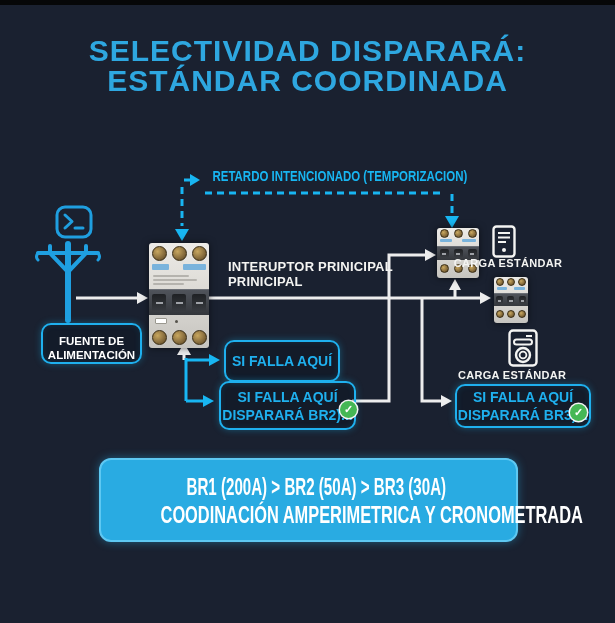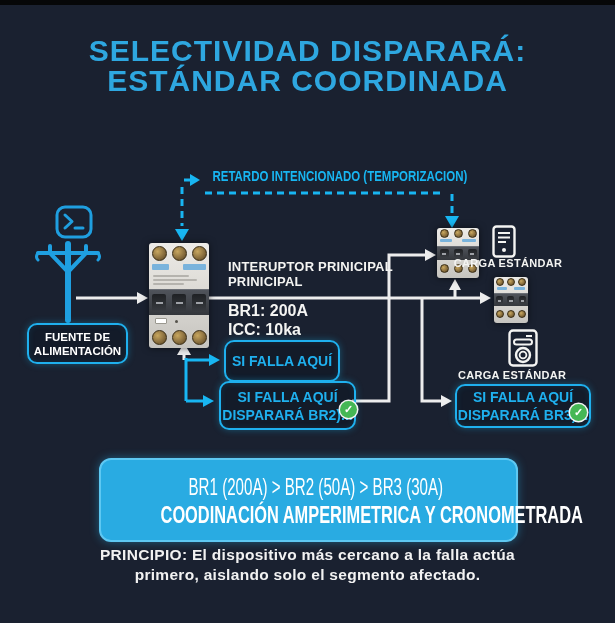--- a/index.html
+++ b/index.html
@@ -64,21 +64,21 @@
   .test-row{display:flex;align-items:center;gap:8px;padding:3px 6px;}
   .slot{width:10px;height:4px;background:#fff;border:1px solid #9a988f;border-radius:1px;}
   .dot{width:3px;height:3px;border-radius:50%;background:#55534c;}
 
   
   .banner{
     background:#29abe2;border:2px solid #5ec8f2;border-radius:12px;
     box-shadow:0 0 10px rgba(41,171,226,.45);
     color:#ffffff;text-align:center;
   }
-  .banner-l1{font-size:21px;font-weight:normal;margin-top:15px;margin-left:15px;}
+  .banner-l1{font-size:21px;font-weight:bold;margin-top:15px;margin-left:15px;}
   .banner-l1 .cond{transform:scaleX(0.72) scaleY(1.12);}
   .banner-l2{font-size:21px;font-weight:bold;margin-top:4px;}
   .banner-l2 .cond{transform:scaleX(0.78) scaleY(1.12);}
 
   .principle{color:#f2f2f2;font-weight:bold;font-size:15.5px;line-height:20px;letter-spacing:.3px;}
 
   
   .icn{display:block;}
 </style>
 </head>
@@ -144,21 +144,21 @@
     <g stroke="#1f9fe0" fill="none" stroke-linecap="round">
       <path d="M40,6 V82" stroke-width="6"></path>
       <path d="M10,15 H70" stroke-width="4"></path>
       <path d="M10,15 q-3,4 0,7" stroke-width="3"></path>
       <path d="M70,15 q3,4 0,7" stroke-width="3"></path>
       <path d="M22,8 V15 M58,8 V15" stroke-width="4"></path>
       <path d="M22,15 L40,34 M58,15 L40,34" stroke-width="4"></path>
     </g>
   </svg>
 
-  <div class="abs cyanbox srcbox" style="left:27px;top:323px;width:97px;height:37px;">
+  <div class="abs cyanbox srcbox" style="left:41px;top:323px;width:97px;height:37px;justify-content:flex-end;">
     <span>FUENTE DE</span>
     <span>ALIMENTACIÓN</span>
   </div>
 
   <div class="abs breaker" style="left:149px;top:243px;width:60px;height:105px;">
     <div class="screw-row" style="height:21px;">
       <span class="screw" style="width:13px;height:13px;"></span>
       <span class="screw" style="width:13px;height:13px;"></span>
       <span class="screw" style="width:13px;height:13px;"></span>
     </div>
@@ -183,24 +183,20 @@
     <div class="screw-row" style="height:20px;">
       <span class="screw" style="width:13px;height:13px;"></span>
       <span class="screw" style="width:13px;height:13px;"></span>
       <span class="screw" style="width:13px;height:13px;"></span>
     </div>
   </div>
 
   <div class="abs wlabel breaker-name" style="left:228px;top:260px;">
     <div>INTERUPTOR PRINICIPAL</div>
     <div>PRINICIPAL</div>
-  </div>
-  <div class="abs wlabel rating" style="left:228px;top:301px;">
-    <div>BR1: 200A</div>
-    <div>ICC: 10ka</div>
   </div>
 
   <div class="abs breaker" style="left:437px;top:228px;width:42px;height:50px;">
     <div class="screw-row" style="height:11px;">
       <span class="screw" style="width:7px;height:7px;"></span>
       <span class="screw" style="width:7px;height:7px;"></span>
       <span class="screw" style="width:7px;height:7px;"></span>
     </div>
     <div class="brand-strip" style="height:4px;">
       <span class="chip" style="width:12px;height:3px;"></span>
@@ -275,17 +271,13 @@
 
   <div class="abs banner" style="left:99px;top:458px;width:415px;height:80px;">
     <div class="banner-l1">
       <span class="cond">BR1 (200A) &gt; BR2 (50A) &gt; BR3 (30A)</span>
     </div>
     <div class="banner-l2">
       <span class="cond">COODINACIÓN AMPERIMETRICA Y CRONOMETRADA</span>
     </div>
   </div>
 
-  <div class="abs ctr principle" style="top:545px;">
-    <div>PRINCIPIO: El dispositivo más cercano a la falla actúa</div>
-    <div>primero, aislando solo el segmento afectado.</div>
-  </div>
 </div>
 
 </body></html>

